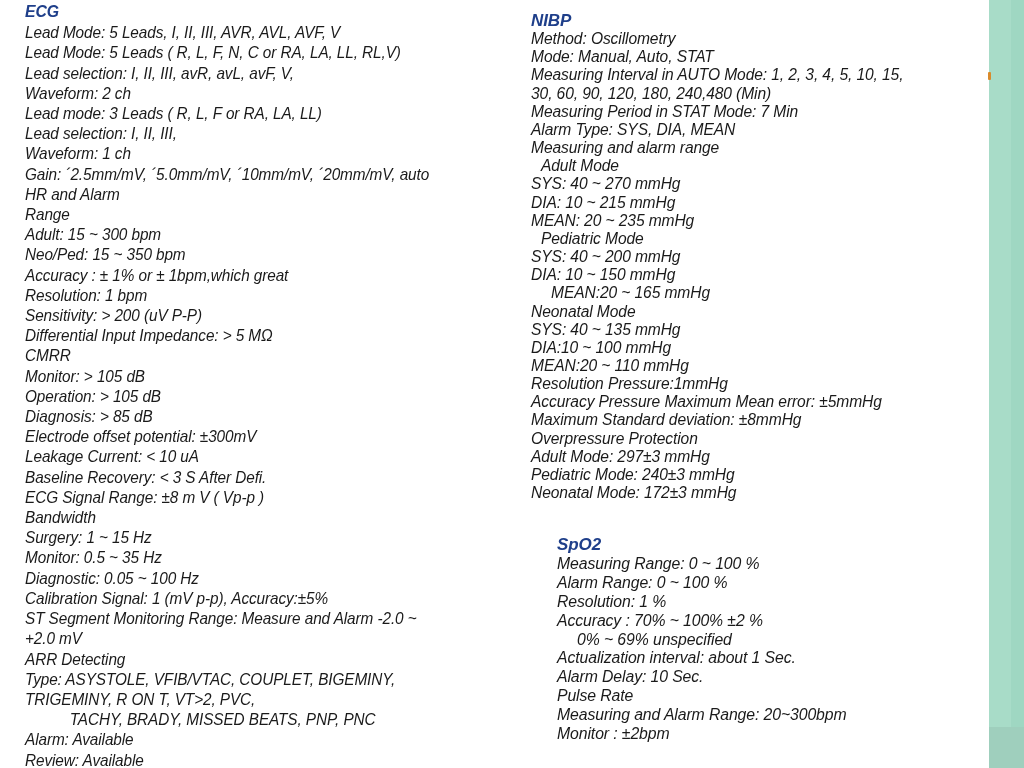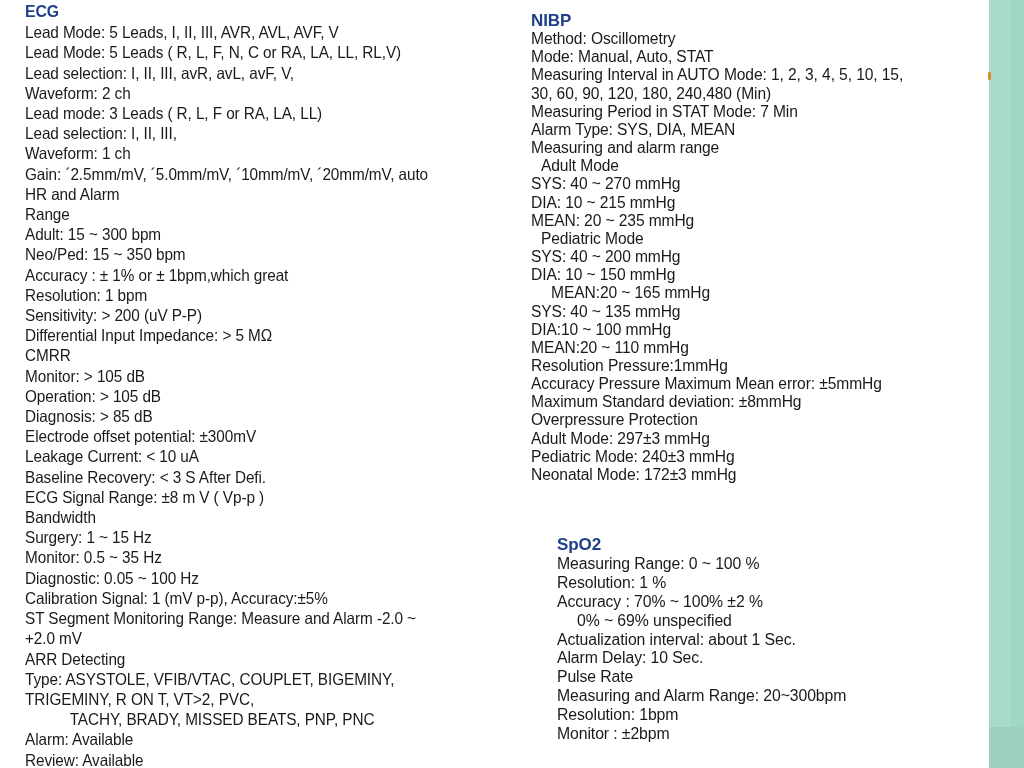--- a/index.html
+++ b/index.html
@@ -14,20 +14,21 @@
       position: relative;
       font-family: "Liberation Sans", sans-serif;
       color: #1a1a1a;
     }
     .page {
       position: absolute;
       left: 0; top: 0;
       width: 990px;
       height: 644px;
       background: #ffffff;
+      font-style: italic;
     }
     .col {
       position: absolute;
       font-size: 16.5px;
       letter-spacing: -0.1px;
       line-height: 20.2px;
       white-space: nowrap;
     }
     .col-left {
       left: 25px;
@@ -140,42 +141,43 @@
     <span class="line">Alarm Type: SYS, DIA, MEAN</span>
     <span class="line">Measuring and alarm range</span>
     <span class="line indent1">Adult Mode</span>
     <span class="line">SYS: 40 ~ 270 mmHg</span>
     <span class="line">DIA: 10 ~ 215 mmHg</span>
     <span class="line">MEAN: 20 ~ 235 mmHg</span>
     <span class="line indent1">Pediatric Mode</span>
     <span class="line">SYS: 40 ~ 200 mmHg</span>
     <span class="line">DIA: 10 ~ 150 mmHg</span>
     <span class="line indent2">MEAN:20 ~ 165 mmHg</span>
+    <span class="line">Neonatal Mode</span>
     <span class="line">SYS: 40 ~ 135 mmHg</span>
     <span class="line">DIA:10 ~ 100 mmHg</span>
     <span class="line">MEAN:20 ~ 110 mmHg</span>
     <span class="line">Resolution Pressure:1mmHg</span>
     <span class="line">Accuracy  Pressure  Maximum Mean error: ±5mmHg</span>
     <span class="line">Maximum Standard deviation: ±8mmHg</span>
     <span class="line">Overpressure Protection</span>
     <span class="line">Adult Mode: 297±3 mmHg</span>
     <span class="line">Pediatric Mode: 240±3 mmHg</span>
     <span class="line">Neonatal Mode: 172±3 mmHg</span>
   </div>
 
   <div class="col col-right spo2">
     <span class="line heading">SpO2</span>
     <span class="line">Measuring Range: 0 ~ 100 %</span>
+    <span class="line">Alarm Range: 0 ~ 100 %</span>
     <span class="line">Resolution: 1 %</span>
     <span class="line">Accuracy : 70% ~ 100% ±2 %</span>
     <span class="line indent2">0% ~ 69% unspecified</span>
     <span class="line">Actualization interval: about 1 Sec.</span>
     <span class="line">Alarm Delay: 10 Sec.</span>
     <span class="line">Pulse Rate</span>
     <span class="line">Measuring and Alarm Range: 20~300bpm</span>
-    <span class="line">Resolution: 1bpm</span>
     <span class="line">Monitor : ±2bpm</span>
   </div>
 </div>
 
 <div class="side-band"></div>
 <div class="side-band-bottom"></div>
 <div class="orange-mark"></div>
 
 </body></html>

